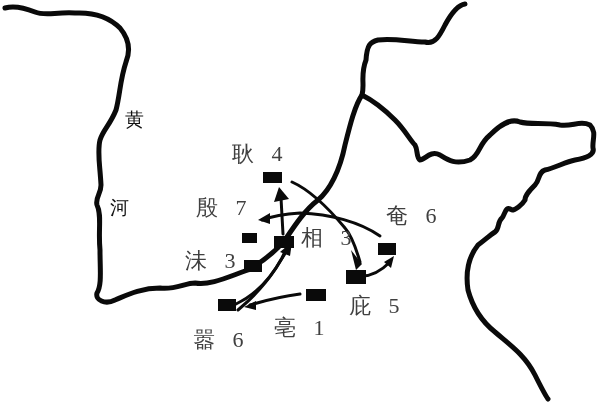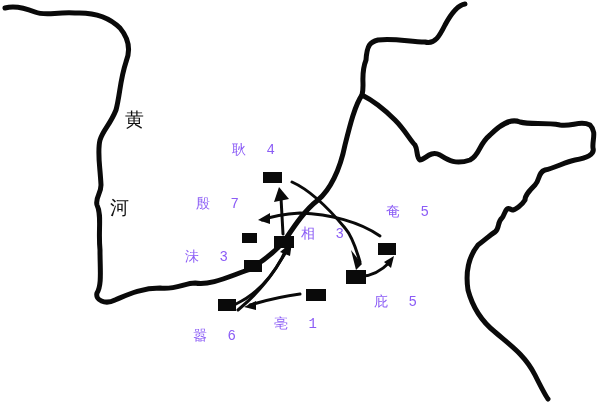--- a/index.html
+++ b/index.html
@@ -4,23 +4,23 @@
   <style>
     html, body { margin: 0; padding: 0; background: #ffffff; }
     body { width: 600px; height: 403px; overflow: hidden; position: relative; }
     #map { position: absolute; left: 0; top: 0; width: 600px; height: 403px; }
     .river { fill: none; stroke: #0a0a0a; stroke-width: 5; stroke-linecap: round; stroke-linejoin: round; }
     .route { fill: none; stroke: #0a0a0a; stroke-width: 3; stroke-linecap: round; stroke-linejoin: round; }
     .site { fill: #0a0a0a; }
     .arrowhead { fill: #0a0a0a; }
     .label {
       position: absolute;
-      font-family: Liberation Mono, monospace;
-      font-size: 14px;
-      color: #8b5cf6;
+      font-family: Liberation Serif, serif;
+      font-size: 22px;
+      color: #404040;
       line-height: 1;
       white-space: nowrap;
       letter-spacing: 6px;
     }
     .river-label {
       position: absolute;
       font-family: "DejaVu Serif", "Liberation Serif", serif;
       font-size: 19px;
       color: #111111;
       line-height: 1;
@@ -59,16 +59,16 @@
   <rect class="site" x="244" y="260" width="18" height="12"></rect>
 </svg>
 
 <div class="river-label" style="left:125px; top:110px;">黄</div>
 <div class="river-label" style="left:110px; top:198px;">河</div>
 
 <div class="label" style="left:274px; top:317px;">亳 1</div>
 <div class="label" style="left:193px; top:329px;">嚣 6</div>
 <div class="label" style="left:301px; top:227px;">相 3</div>
 <div class="label" style="left:232px; top:143px;">耿 4</div>
-<div class="label" style="left:374px; top:295px;">庇 5</div>
-<div class="label" style="left:386px; top:205px;">奄 5</div>
+<div class="label" style="left:349px; top:295px;">庇 5</div>
+<div class="label" style="left:386px; top:205px;">奄 6</div>
 <div class="label" style="left:196px; top:197px;">殷 7</div>
 <div class="label" style="left:185px; top:250px;">沬 3</div>
 
 </body></html>

